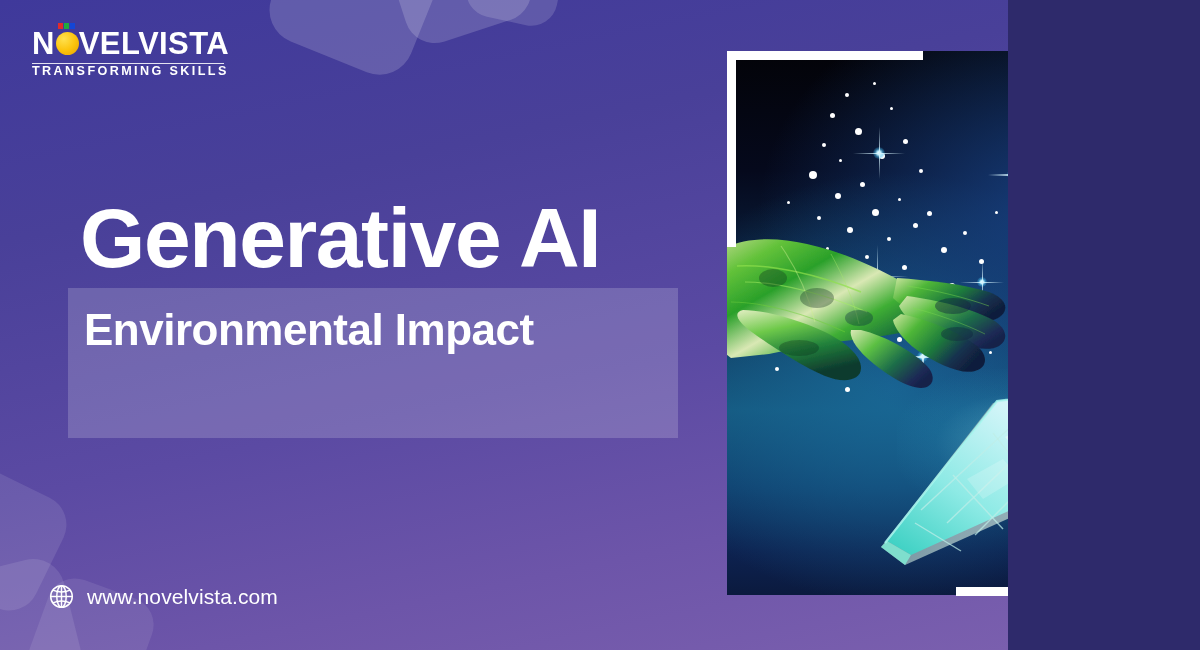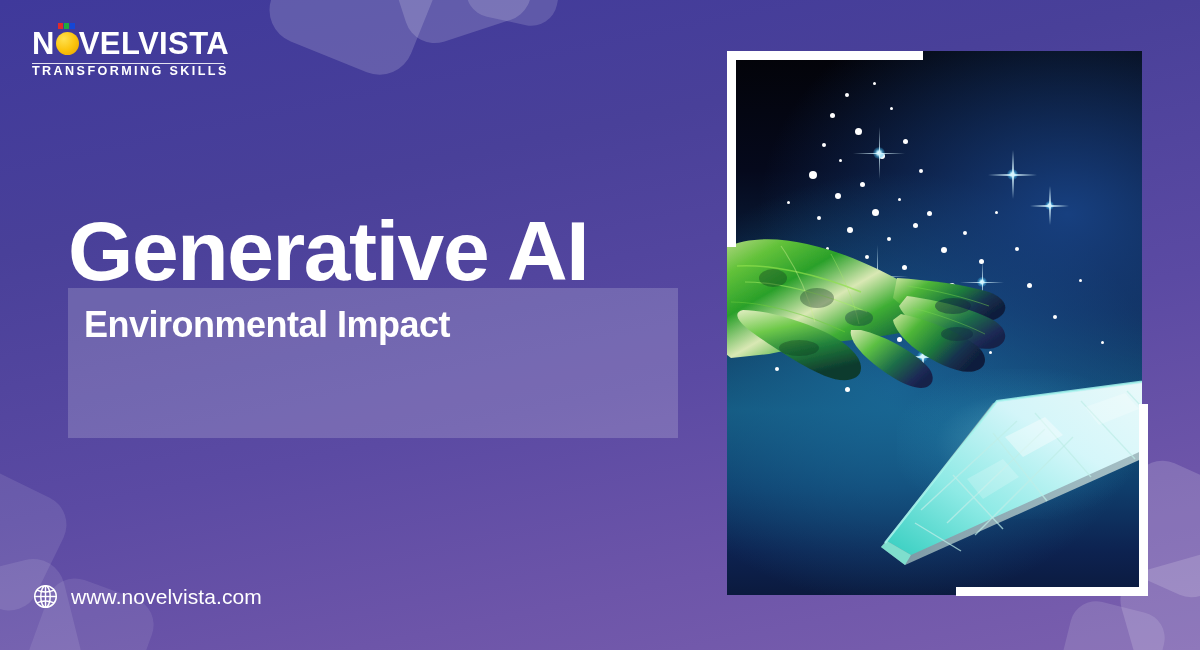--- a/index.html
+++ b/index.html
@@ -4,21 +4,21 @@
 <style>
   html, body {
     margin: 0;
     padding: 0;
     background: #2e2a6b;
   }
   * { box-sizing: border-box; }
 
   .banner {
     position: relative;
-    width: 1200px;
+    width: 1008px;
     height: 650px;
     overflow: hidden;
     font-family: "Liberation Sans", sans-serif;
     background: linear-gradient(168deg, #3f399b 0%, #494099 28%, #5b4aa3 58%, #6d55a9 80%, #7a5fae 100%);
   }
 
   
   .deco { position: absolute; pointer-events: none; }
 
   .deco-top-a {
@@ -139,24 +139,23 @@
     color: #ffffff;
     font-size: 12.6px;
     letter-spacing: 2.4px;
     font-weight: 600;
     white-space: nowrap;
   }
 
   
   .headline {
     position: absolute;
-    left: 68px;
+    left: 80px;
     top: 196px;
     width: 640px;
-    margin-top: 13px;
   }
   .title-main {
     margin: 0;
     color: #ffffff;
     font-size: 84px;
     font-weight: 800;
     letter-spacing: -1.4px;
     line-height: 1.0;
     white-space: nowrap;
   }
@@ -170,40 +169,40 @@
   }
   .subtitle-inner {
     position: absolute;
     left: 84px;
     top: 304px;
     width: 600px;
   }
   .title-sub {
     margin: 0;
     color: #ffffff;
-    font-size: 36px;
+    font-size: 44px;
     font-weight: 800;
     letter-spacing: -0.5px;
     line-height: 1.18;
     white-space: nowrap;
   }
   .title-question {
     margin: 10px 0 0 0;
     color: #f2eef8;
     font-size: 31px;
     font-weight: 400;
     letter-spacing: 0.1px;
     line-height: 1.1;
     white-space: nowrap;
   }
 
   
   .footer-url {
     position: absolute;
-    left: 32px;
+    left: 48px;
     top: 583px;
     display: flex;
     align-items: center;
     gap: 12px;
   }
   .globe-icon { width: 27px; height: 27px; display: block; flex: none; }
   .url-text {
     color: #ffffff;
     font-size: 21px;
     font-weight: 400;

